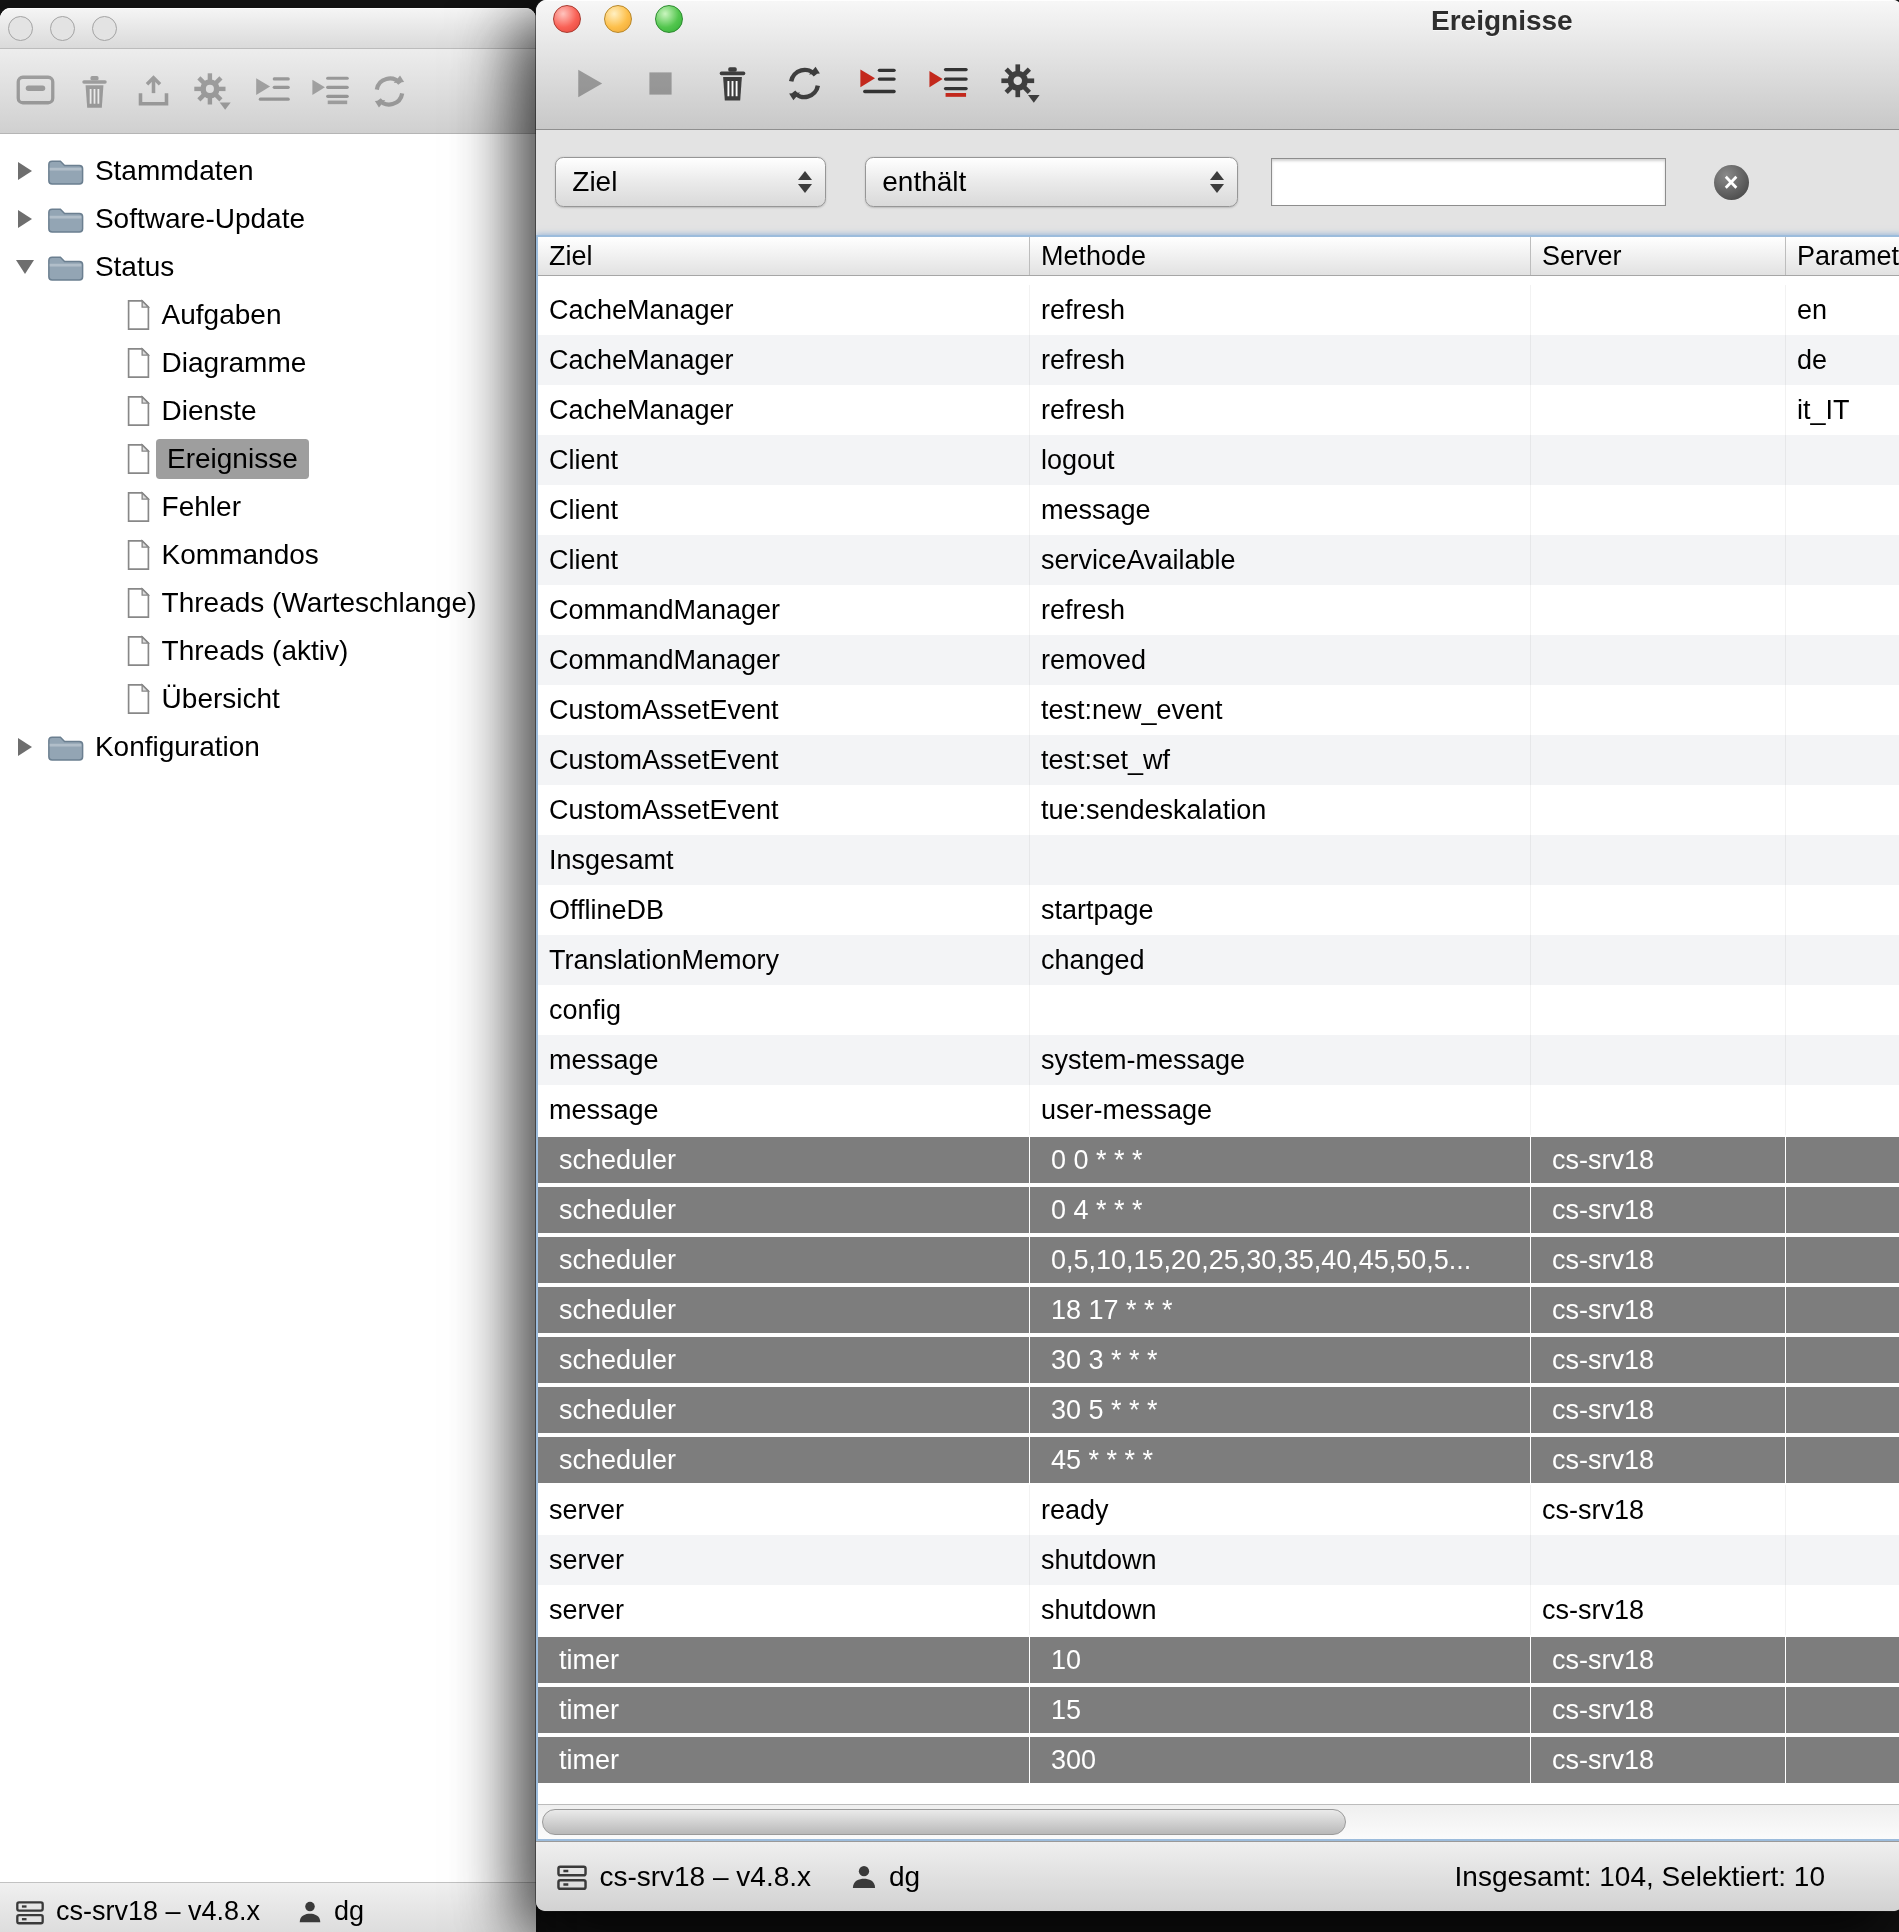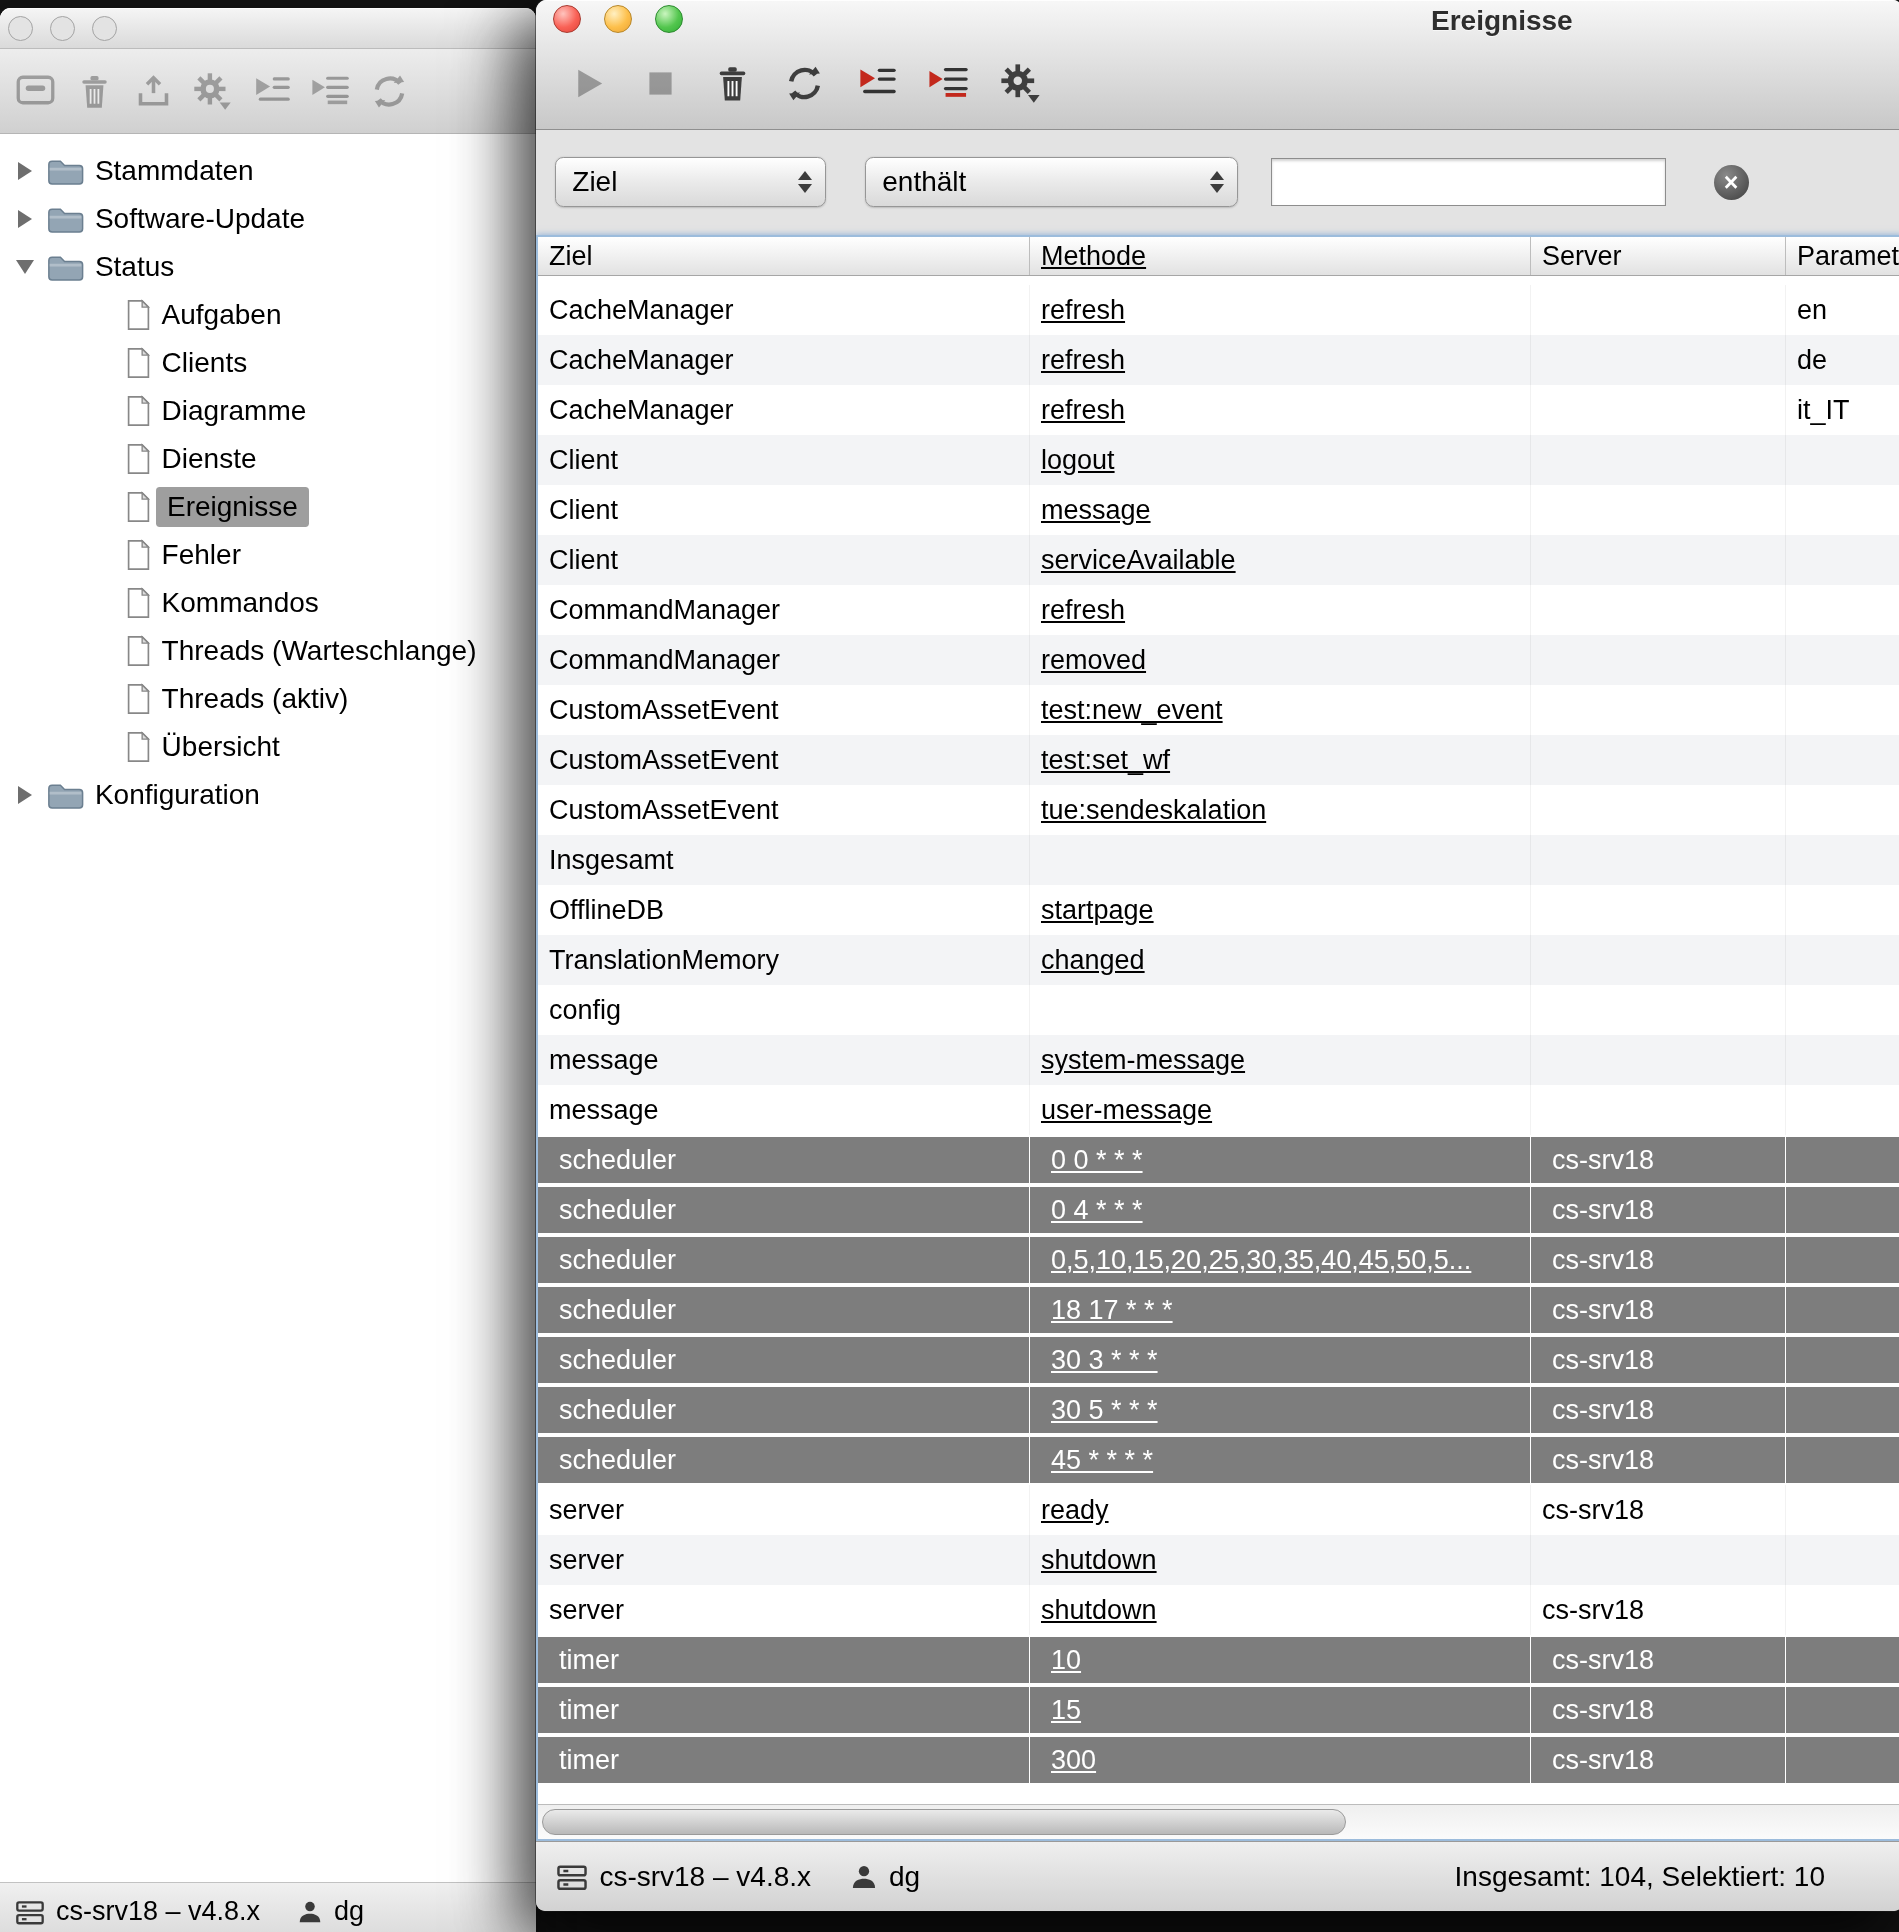--- a/index.html
+++ b/index.html
@@ -75,21 +75,21 @@
   .hcell { flex:none; font-size:27px; display:flex; align-items:center; padding-left:11px;
     border-right:0.9px solid #bdbdbd; white-space:nowrap; overflow:hidden; }
   .tbody { flex:1; overflow:hidden; display:flex; flex-direction:column; background:#fff; }
   .partial-row { height:9.3px; flex:none; background:#fff; }
   .trow { height:50px; flex:none; display:flex; overflow:hidden; width:100%; }
   .trow.alt { background:#f3f4f6; }
   .trow.sel { background:#7d7d7d; color:#fff; box-shadow:inset 0 1.9px 0 #ffffff, inset 0 -1.9px 0 #ffffff; }
   .tcell { flex:none; font-size:27px; display:flex; align-items:center; padding-left:11px;
     white-space:nowrap; overflow:hidden; border-right:0.9px solid rgba(0,0,0,.05); }
   .trow.sel .tcell { border-right:1.9px solid #ffffff;padding-left:21px; }
-  .c-ziel { width:492px; } .c-methode { width:501px;text-decoration:underline; } .c-server { width:255px; } .c-parameter { width:278px; }
+  .c-ziel { width:492px; } .c-methode { width:501px; } .c-server { width:255px; } .c-parameter { width:278px; }
 
   .hscroll { height:35px; flex:none; background:linear-gradient(#efefef,#fbfbfb); border-top:0.9px solid #bcbcbc; position:relative; }
   .hthumb { position:absolute; left:3.7px; top:3.7px; height:26px; width:59%; border-radius:14px;
     background:linear-gradient(#eaeaea,#b9b9b9); border:0.9px solid #9a9a9a; }
 
   .fstatus { position:absolute; left:0; bottom:0; width:100%; height:70px; background:linear-gradient(#efefef,#d2d2d2);
     border-top:0.9px solid #9a9a9a; display:flex; align-items:center; padding:0 78px 0 20.4px; gap:11px; font-size:28px; }
   .fstatus .sicon { width:32px; height:28px; display:block; }
   .fstatus .picon { width:28px; height:28px; display:block; margin-left:28px; }
   .fstatus .sum { margin-left:auto; }
@@ -206,29 +206,20 @@
         <span class="tlabel">Status</span>
       </div>
       <div class="titem lvl1">
         <span class="ticon">
           <svg viewBox="0 0 24 30">
             <path d="M2.5 1.5 h13 l6 6 v21 h-19 z" fill="#fff" stroke="#888" stroke-width="1.6"></path>
             <path d="M15.5 1.5 v6 h6 z" fill="#dcdcdc" stroke="#888" stroke-width="1.3"></path>
           </svg>
         </span>
         <span class="tlabel">Aufgaben</span>
-      </div>
-      <div class="titem lvl1">
-        <span class="ticon">
-          <svg viewBox="0 0 24 30">
-            <path d="M2.5 1.5 h13 l6 6 v21 h-19 z" fill="#fff" stroke="#888" stroke-width="1.6"></path>
-            <path d="M15.5 1.5 v6 h6 z" fill="#dcdcdc" stroke="#888" stroke-width="1.3"></path>
-          </svg>
-        </span>
-        <span class="tlabel">Clients</span>
       </div>
       <div class="titem lvl1">
         <span class="ticon">
           <svg viewBox="0 0 24 30">
             <path d="M2.5 1.5 h13 l6 6 v21 h-19 z" fill="#fff" stroke="#888" stroke-width="1.6"></path>
             <path d="M15.5 1.5 v6 h6 z" fill="#dcdcdc" stroke="#888" stroke-width="1.3"></path>
           </svg>
         </span>
         <span class="tlabel">Diagramme</span>
       </div>

